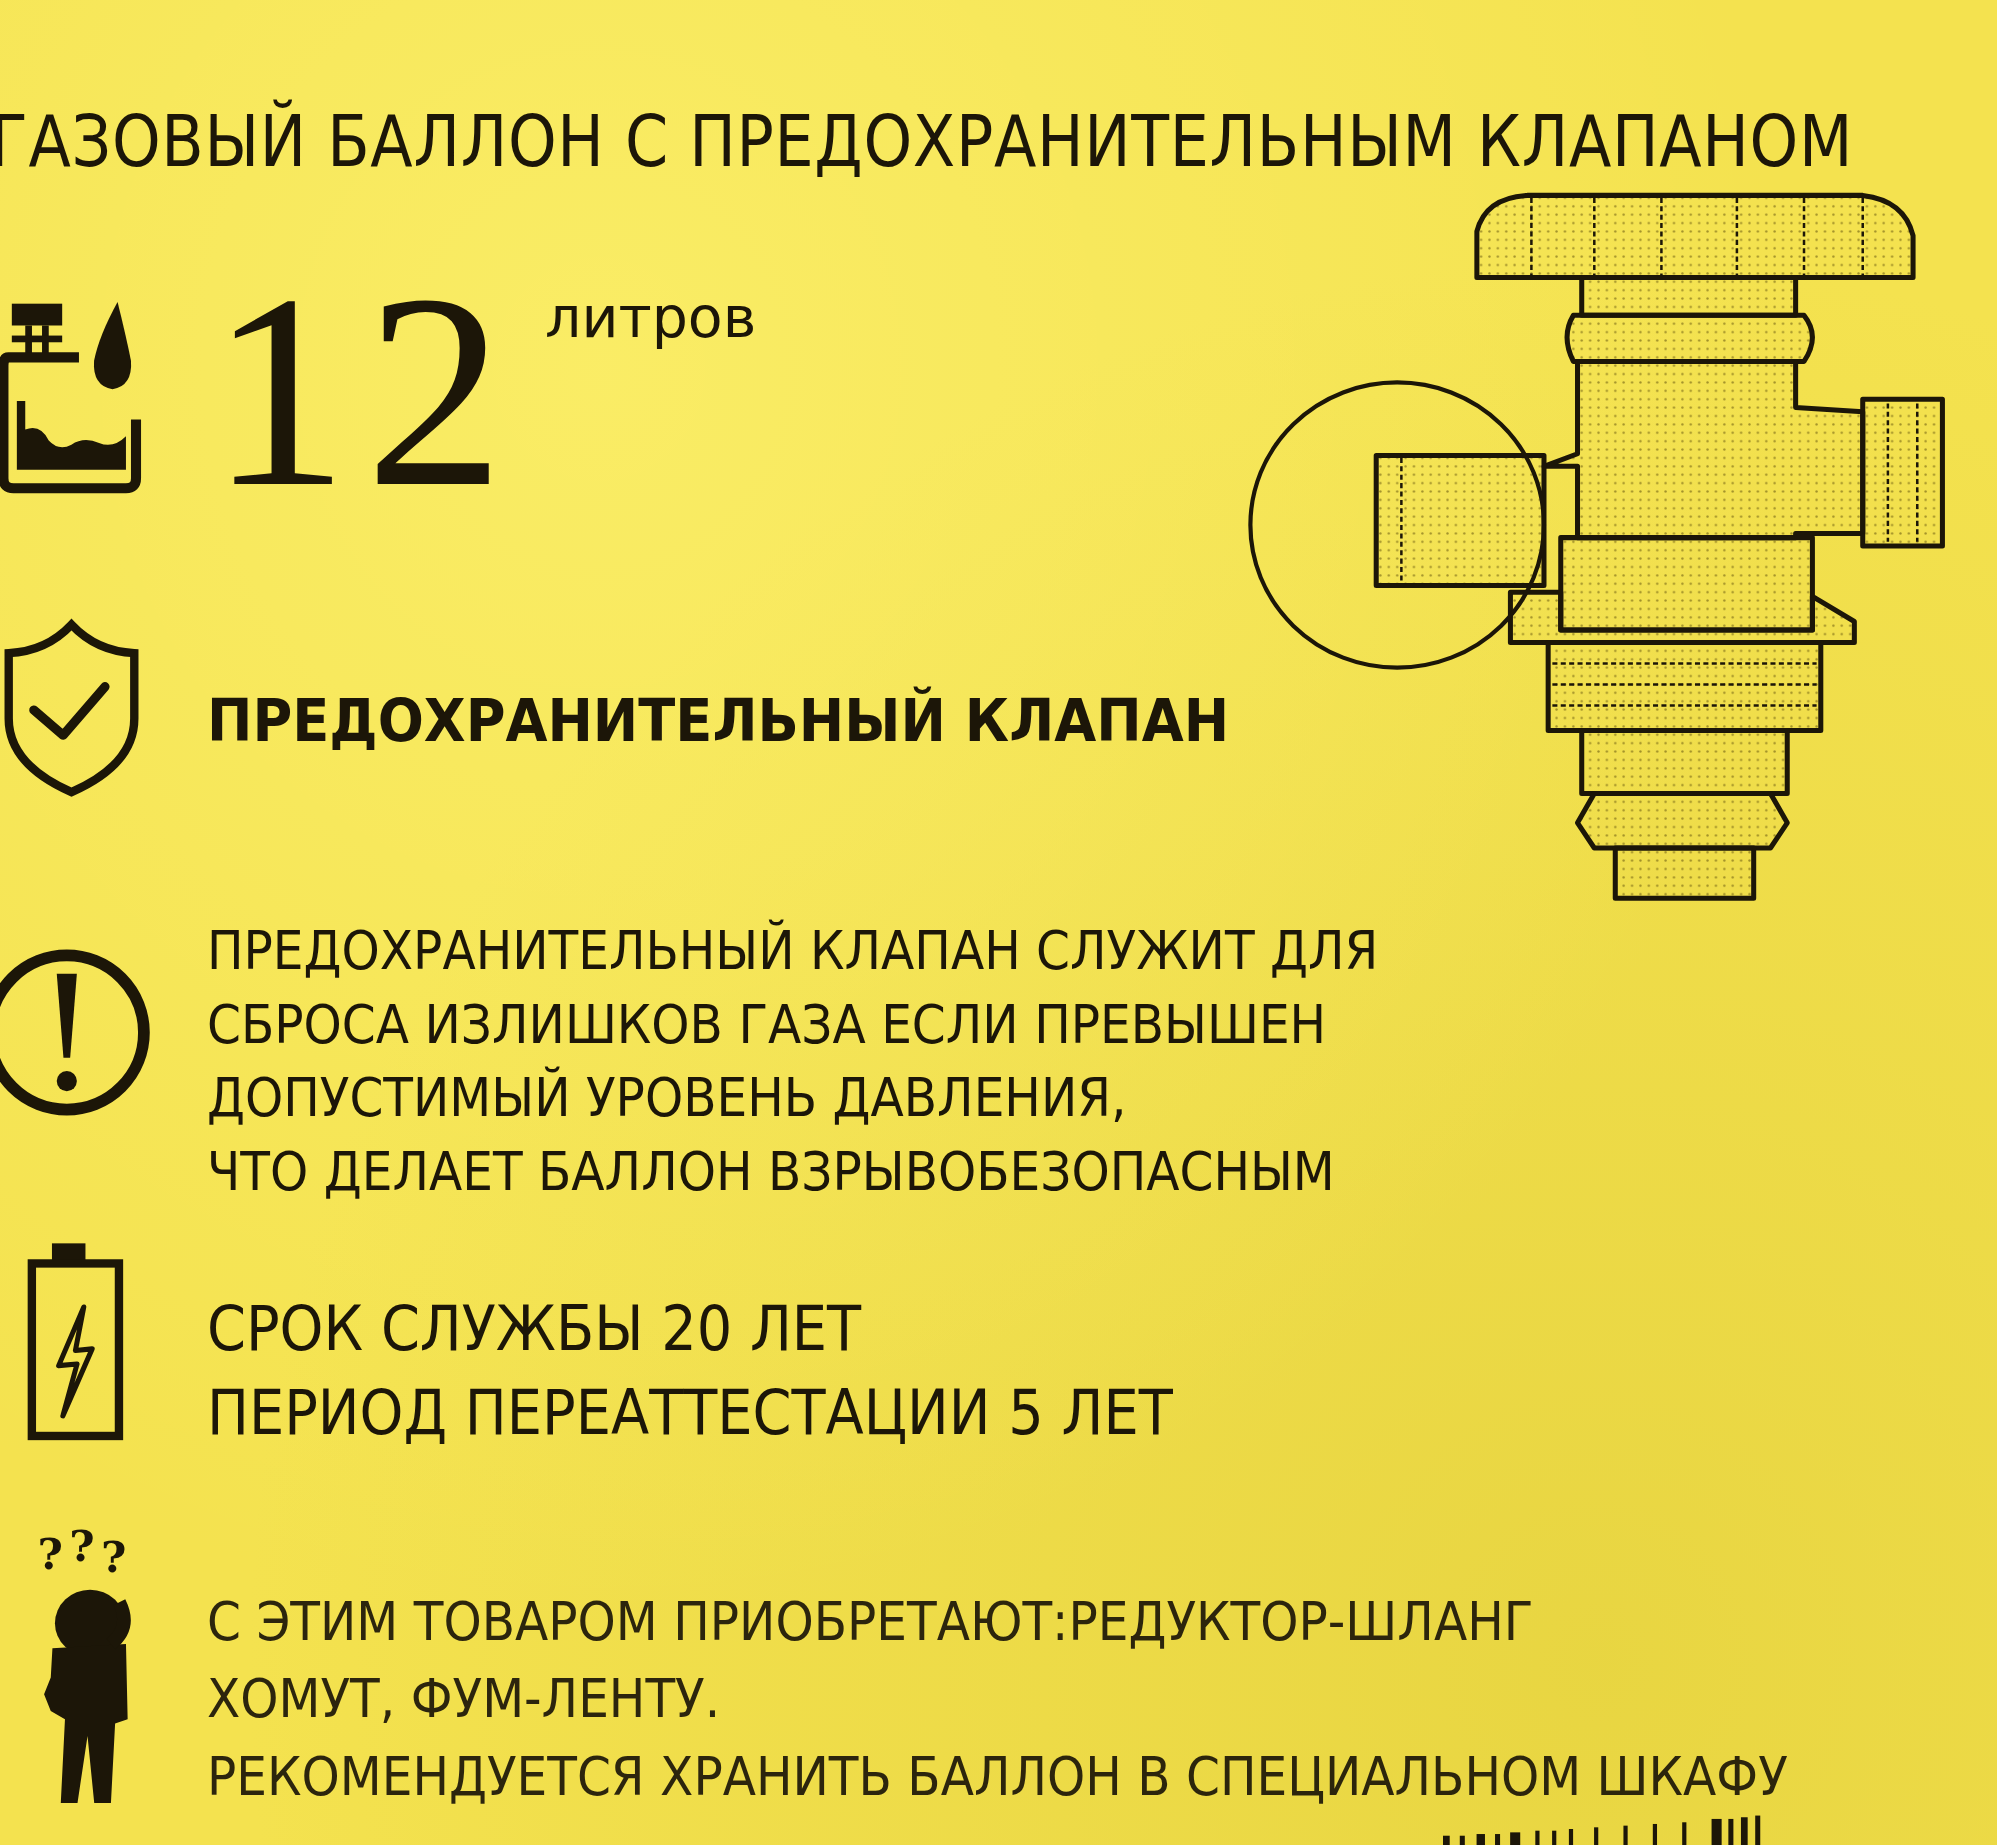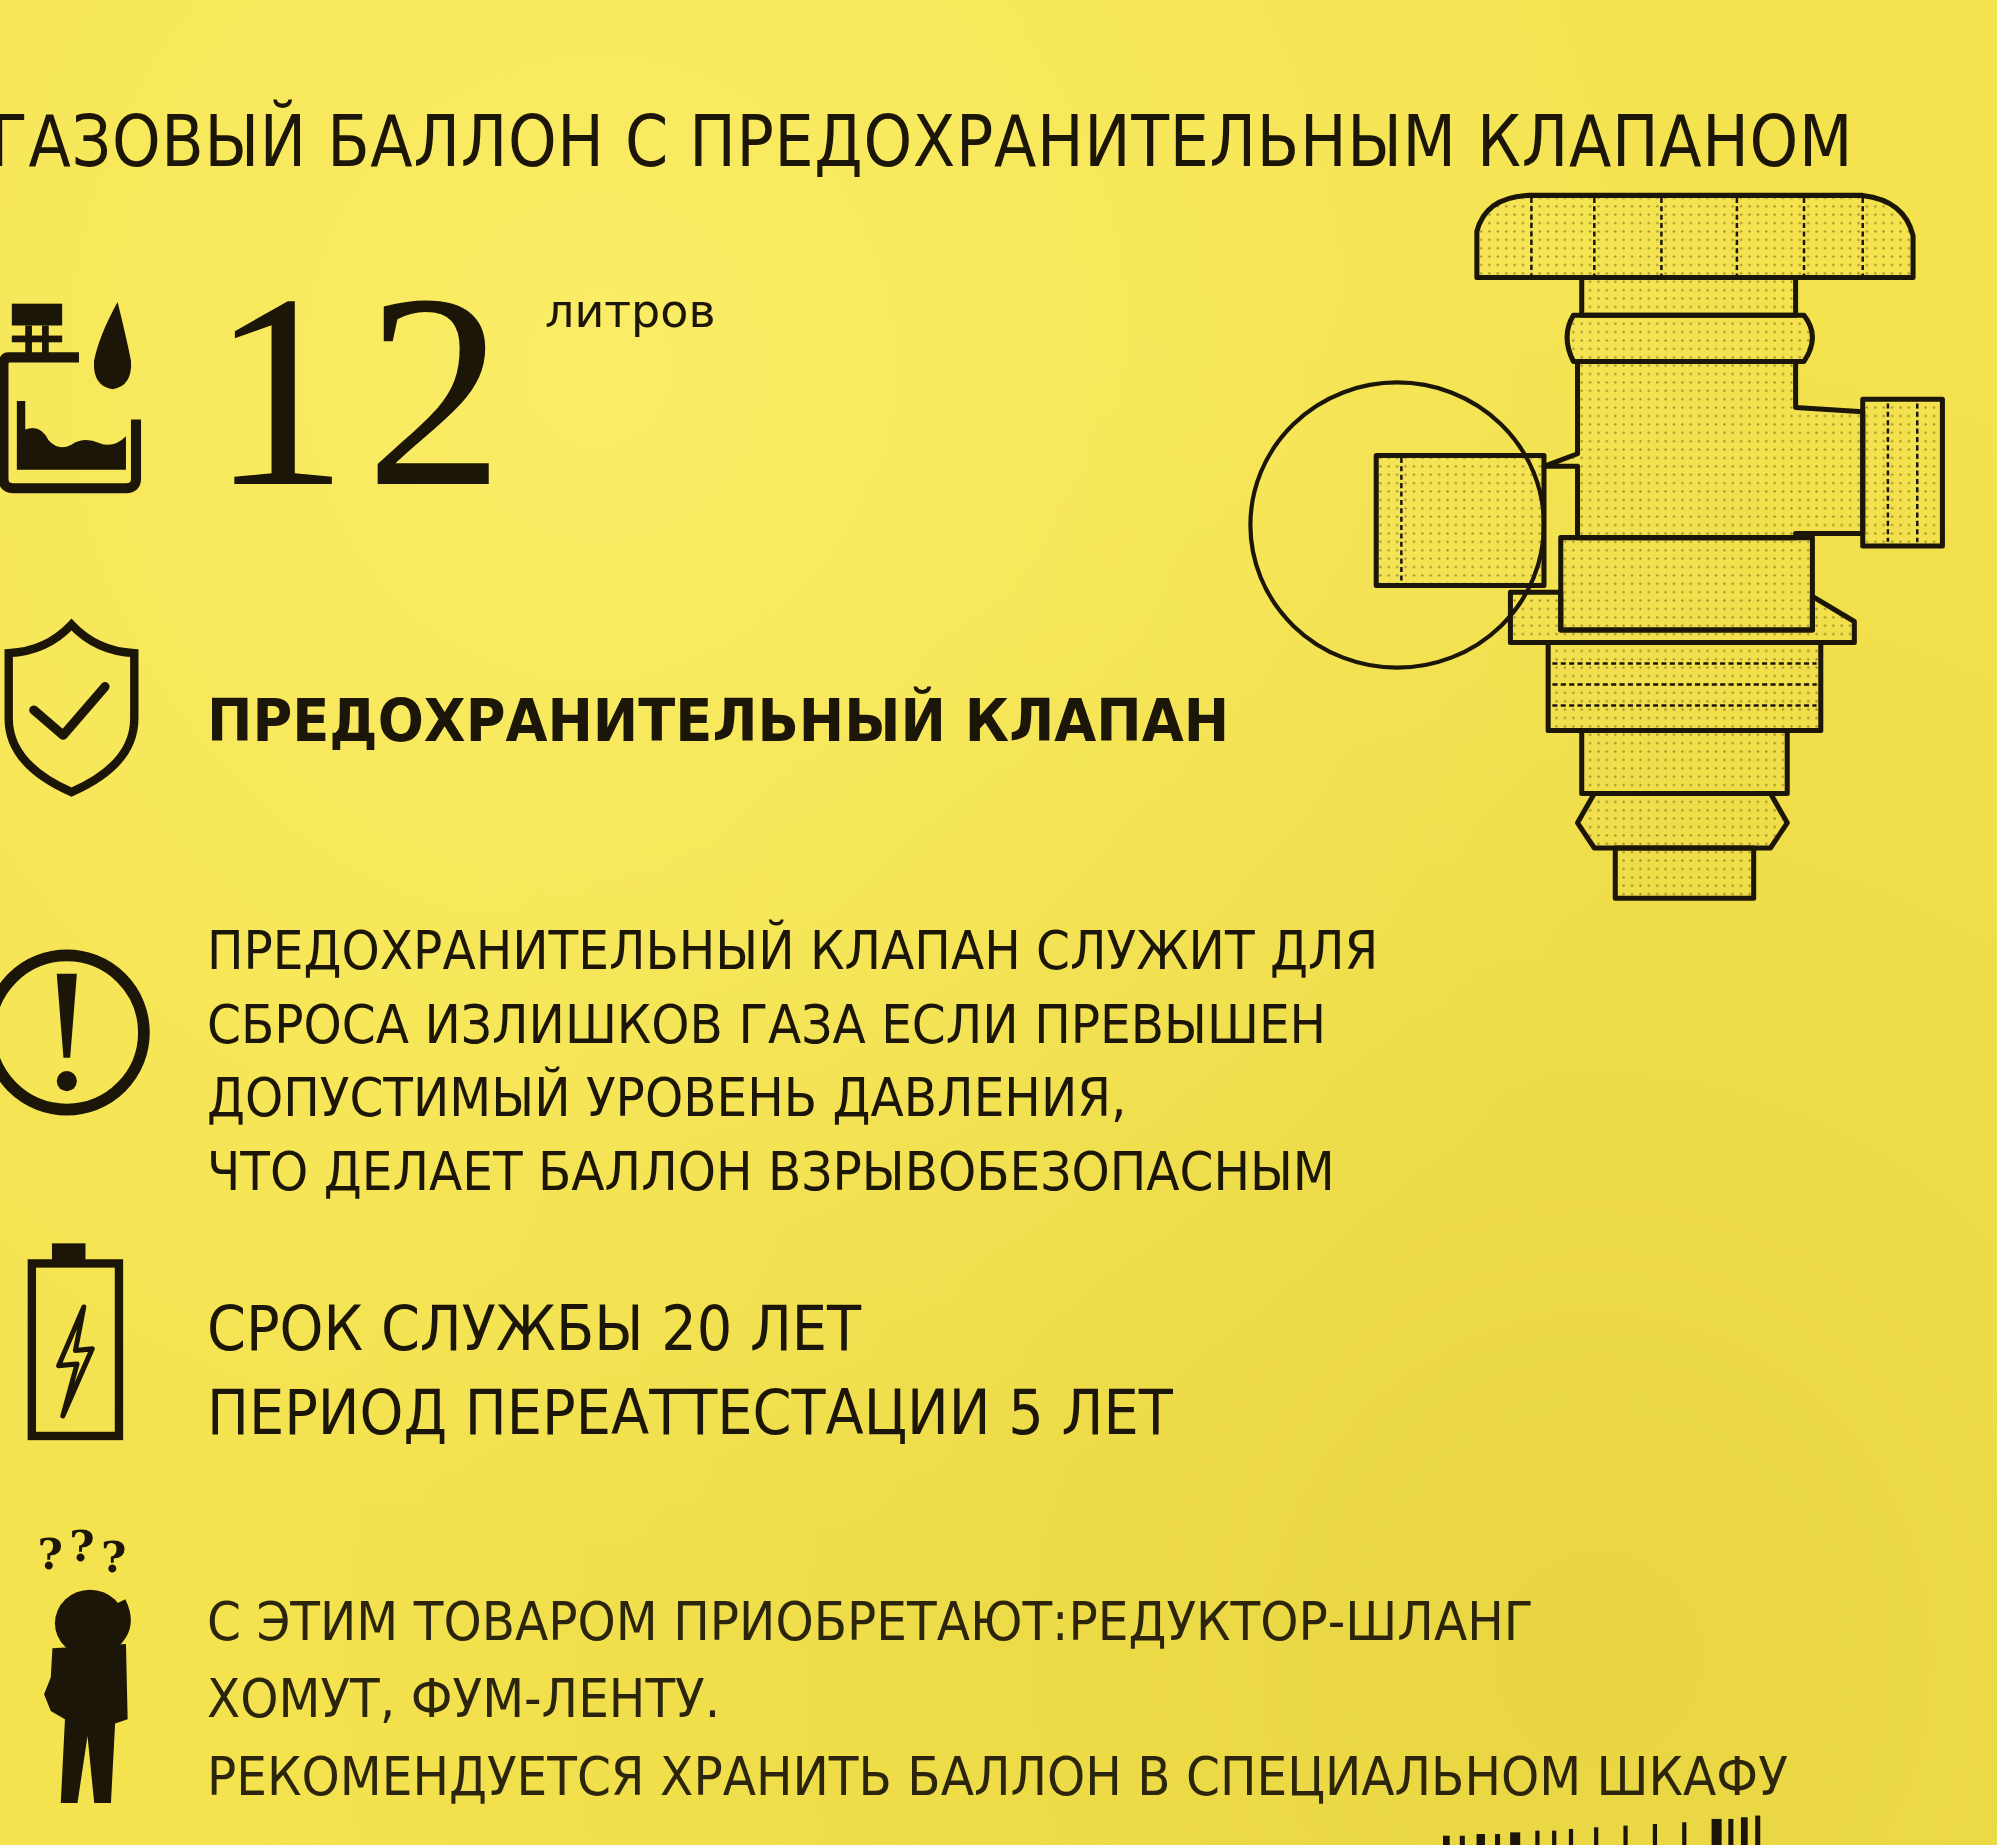--- a/index.html
+++ b/index.html
@@ -14,21 +14,21 @@
   }
   .abs { position: absolute; }
   .title {
     left: -10px; top: 99px; font-size: 72px; letter-spacing: 0.8px; white-space: nowrap;
     transform: scaleX(0.86); transform-origin: left top; font-weight: 400;
   }
   .big-num {
     left: 210px; top: 252px; font-size: 277px; line-height: 1; letter-spacing: 17px;
     font-family: Liberation Serif, serif; font-weight: 400;
   }
-  .unit { left: 545px; top: 284px; font-size: 46px; }
+  .unit { left: 545px; top: 284px; font-size: 57px; }
   .feature-bold {
     left: 207px; top: 686px; font-size: 59px; font-weight: 700; white-space: nowrap;
     transform: scaleX(0.92); transform-origin: left top;
   }
   .para-line, .life-line, .extra-line {
     position: absolute; left: 207px; white-space: nowrap;
     transform: scaleX(0.9); transform-origin: left top; font-weight: 400;
   }
   .para-line { font-size: 54px; }
   .life-line { font-size: 62px; }

